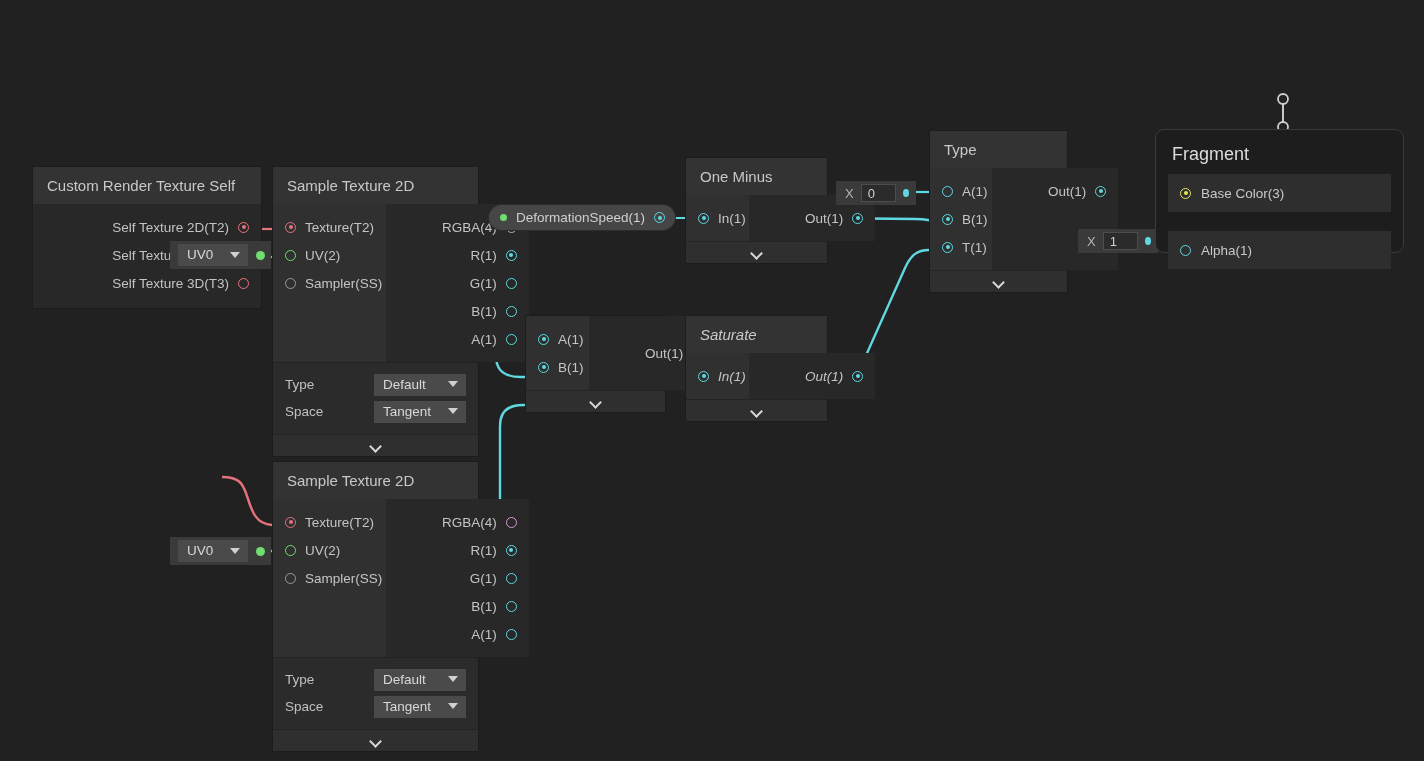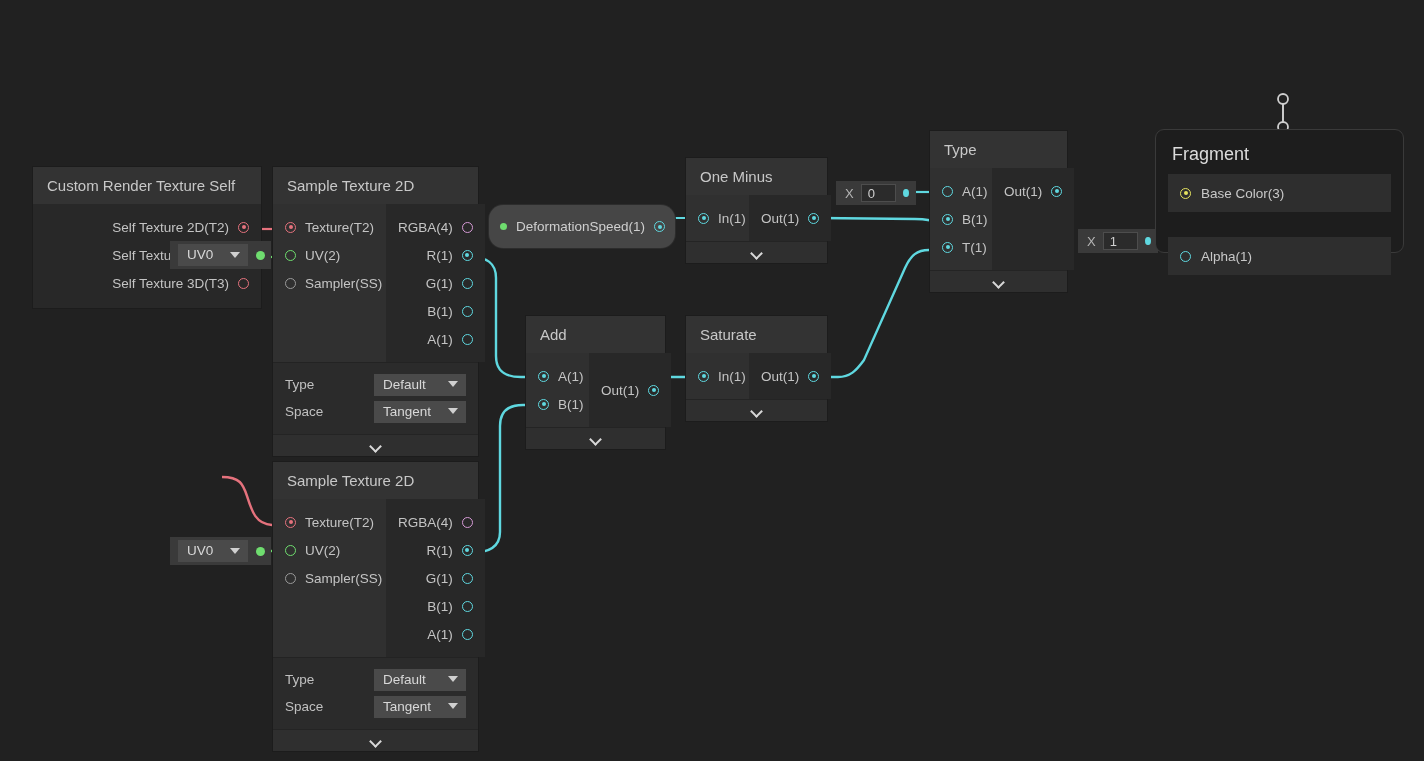--- a/index.html
+++ b/index.html
@@ -27,20 +27,21 @@
   .node-title {
     background: #333333;
     padding: 11px 12px 11px 14px;
     font-size: 15px;
     color: #c8c8c8;
     line-height: 1;
   }
   .ports {
     display: flex;
     background: #282828;
+    gap: 44px;
   }
   .ports-in {
     background: #303030;
     padding: 9px 0 9px 0;
     flex: 0 0 auto;
   }
   .ports-out {
     background: #282828;
     padding: 9px 0 9px 0;
     flex: 1 1 auto;
@@ -125,21 +126,21 @@
     border-right:5px solid transparent;
     border-top:6px solid #d0d0d0;
     margin-left:6px;
   }
 
   
   .pill {
     position:absolute;
     background:#464646;
     border-radius: 14px;
-    height: 43px;
+    height: 25px;
     display:flex; align-items:center;
     gap: 9px;
     padding: 0 10px 0 11px;
     color:#cfcfcf;
     font-size:13.5px;
     box-shadow: 0 0 0 1px #2c2c2c;
     white-space: nowrap;
     text-align: right;
   }
   .pill .sq { width:7px;height:7px;border-radius:50%;background:#6fdd6f;flex:0 0 auto; }
@@ -155,21 +156,21 @@
   }
   .master-title { color:#dcdcdc; font-size:18px; padding: 4px 2px 9px 4px; }
   .master-slot {
     background:#2e2e2e;
     height: 38px;
     display:flex; align-items:center;
     gap:10px;
     padding: 0 12px;
     color:#c8c8c8;
     font-size:13.5px;
-    margin-bottom: 25px;
+    margin-bottom: 19px;
   }
   .master-slot:last-child { margin-bottom:0; }
   .ghost-slot {
     border:1px dashed #454545;
     border-radius:5px;
     height:34px;
     display:flex; align-items:center;
     padding: 0 14px;
     color:#6e6e6e;
     font-size:18px;
@@ -423,21 +424,20 @@
           <span class="port-label">Out(1)</span>
         </div>
       </div>
     </div>
     <div class="node-footer">
       <span class="chev"></span>
     </div>
   </div>
 
   <div class="node" style="left:526px; top:316px; width:139px;">
-    <div class="node-title">Add</div>
     <div class="ports">
       <div class="ports-in" style="width:63px;">
         <div class="port">
           <span class="dot cy filled"></span>
           <span class="port-label">A(1)</span>
         </div>
         <div class="port">
           <span class="dot cy filled"></span>
           <span class="port-label">B(1)</span>
         </div>
@@ -447,21 +447,21 @@
           <span class="dot cy filled"></span>
           <span class="port-label">Out(1)</span>
         </div>
       </div>
     </div>
     <div class="node-footer">
       <span class="chev"></span>
     </div>
   </div>
 
-  <div class="node" style="left:686px; top:316px; width:141px;">
+  <div class="node" style="left:686px; top:316px; width:141px;font-style:italic;">
     <div class="node-title">Saturate</div>
     <div class="ports">
       <div class="ports-in" style="width:63px;">
         <div class="port">
           <span class="dot cy filled"></span>
           <span class="port-label">In(1)</span>
         </div>
       </div>
       <div class="ports-out">
         <div class="port out">

